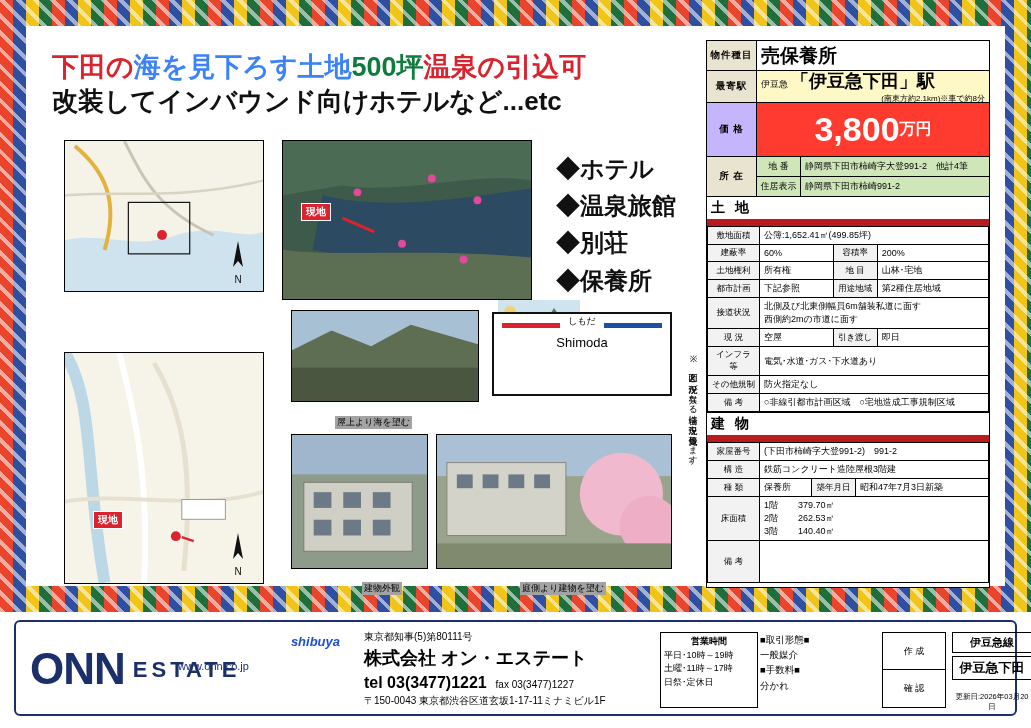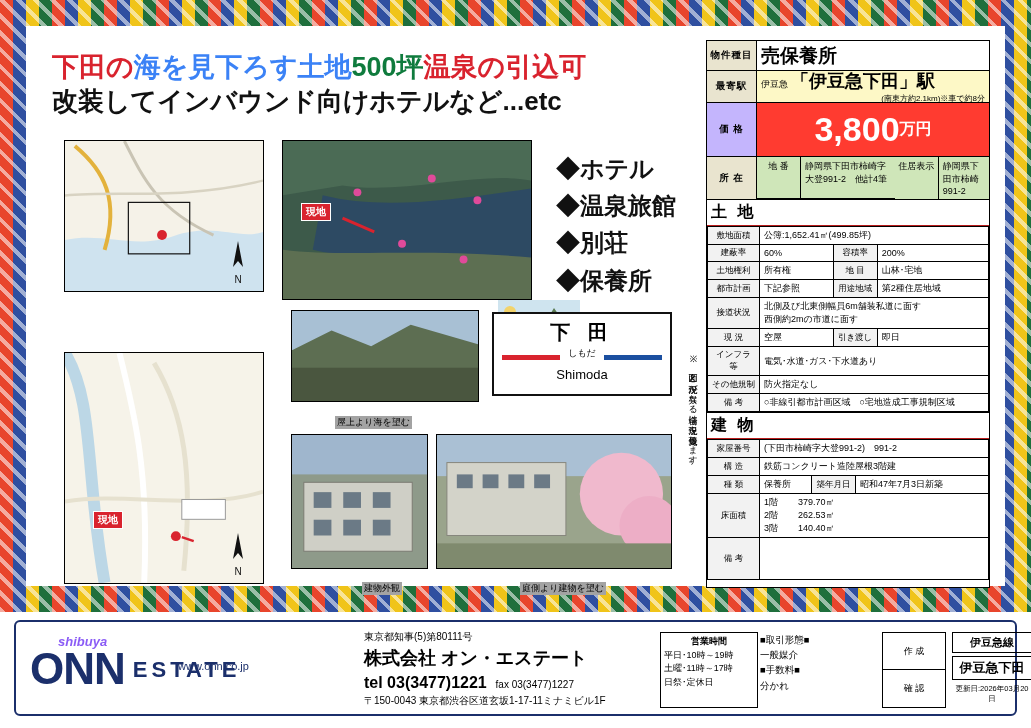--- a/index.html
+++ b/index.html
@@ -115,57 +115,57 @@
   .r-eki .val { flex-direction:column; align-items:flex-start; justify-content:center; }
   .eki-line { display:flex; align-items:baseline; }
   .eki-pre { font-size:9px; margin-right:3px; }
   .eki-name { font-size:18px; font-weight:bold; }
   .r-price { height:54px; background:#ff3b30; }
   .r-price .lbl { background:#c4b5fd; }
   .r-price .val { justify-content:center; }
   .price-num { font-size:34px; font-weight:bold; color:#fff; }
   .price-unit { font-size:16px; font-weight:bold; color:#fff; }
   .r-loc { background:#cfe6b9; }
-  .r-loc .val { align-items:stretch; padding:0; }
+  .r-loc .val { flex-direction:column; align-items:stretch; padding:0; }
   .loc-line { display:flex; border-bottom:1px solid #000; }
   .loc-line:last-child { border-bottom:none; }
   .loc-k { width:44px; flex:none; border-right:1px solid #000; text-align:center; padding:3px 0; }
   .loc-v { flex:1; padding:3px 4px; }
 
-  .sec-head { font-size:16px; font-weight:bold; letter-spacing:3px; padding:2px 4px; border-bottom:1px solid #b91c1c; }
+  .sec-head { font-size:14px; font-weight:bold; letter-spacing:3px; padding:2px 4px; border-bottom:7px solid #b91c1c; }
   table.spec { width:100%; border-collapse:collapse; font-size:9px; }
   table.spec td { border:1px solid #000; padding:2px 4px; vertical-align:middle; }
   td.k { background:#f2f2f2; width:52px; text-align:center; font-size:8.5px; }
   td.k2 { background:#f2f2f2; width:44px; text-align:center; font-size:8.5px; }
   .fl { display:flex; }
   .fl span:first-child { width:34px; }
 
   
   .footer {
     position:absolute; left:14px; top:620px; width:1003px; height:96px;
     border:2px solid #1b2f6b; border-radius:6px; background:#fff;
   }
   .logo { position:absolute; left:14px; top:12px; width:310px; height:70px; }
-  .logo .shibuya { font-size:13px; font-style:italic; font-weight:bold; color:#8b5cf6; margin-left:28px; }
+  .logo .shibuya { font-size:13px; font-style:italic; font-weight:bold; color:#1d4ed8; margin-left:28px;text-align:right; }
   .logo .onn { font-size:44px; font-weight:bold; color:#1b2f6b; letter-spacing:-1px; line-height:0.9; }
   .logo .estate { font-size:22px; font-weight:bold; color:#1b2f6b; letter-spacing:4px; }
   .logo .url { position:absolute; left:148px; top:26px; font-size:11px; color:#1b2f6b; }
   .co { position:absolute; left:348px; top:8px; width:300px; font-size:10px; line-height:1.45; }
   .co .name { font-size:18px; font-weight:bold; }
   .co .tel { font-size:16px; font-weight:bold; }
   .hours { position:absolute; left:644px; top:10px; width:98px; height:76px; border:1px solid #000; font-size:9px; padding:2px 3px; line-height:1.5; }
   .hours .h { text-align:center; font-weight:bold; }
   .torihiki { position:absolute; left:744px; top:10px; width:108px; font-size:9.5px; line-height:1.6; }
   .sign { position:absolute; left:866px; top:10px; width:64px; height:76px; border:1px solid #000; font-size:9px; }
   .sign .cell { height:50%; display:flex; align-items:center; justify-content:center; }
   .sign .cell:first-child { border-bottom:1px solid #000; }
   .linebox { position:absolute; left:936px; top:10px; width:80px; font-size:11px; text-align:center; }
   .linebox .b { border:1px solid #000; padding:2px 0; margin-bottom:3px; font-weight:bold; }
   .linebox .b2 { border:1px solid #000; padding:2px 0; font-weight:bold; font-size:13px; }
-  .linebox .upd { font-size:7.5px; margin-top:4px; }
+  .linebox .upd { font-size:7.5px; margin-top:12px; }
 
   .tiny { font-size:8px; }
 </style>
 </head>
 <body>
 
 <div class="frame">
   <div class="frame-chevrons"></div>
   <div class="frame-inner"></div>
 </div>
@@ -267,21 +267,20 @@
 </div>
 <div class="cap" style="left:520px; top:570px;">庭側より建物を望む</div>
 
 <svg class="hill-img" viewBox="0 0 82 46">
   <rect width="82" height="46" fill="#cfe4ef"></rect>
   <path d="M0,46 L22,16 L40,34 L56,8 L82,46 Z" fill="#5a7a52"></path>
   <circle cx="12" cy="12" r="6" fill="#f2d36b"></circle>
 </svg>
 
 <div class="station-sign">
-  <div class="jp">下 田</div>
   <div class="bars">
     <div class="bar-l"></div>
     <div class="kana">しもだ</div>
     <div class="bar-r"></div>
   </div>
   <div class="rm">Shimoda</div>
 </div>
 
 <div class="vert-note">※ 図面と現況が異なる場合は現況を優先致します。</div>
 

